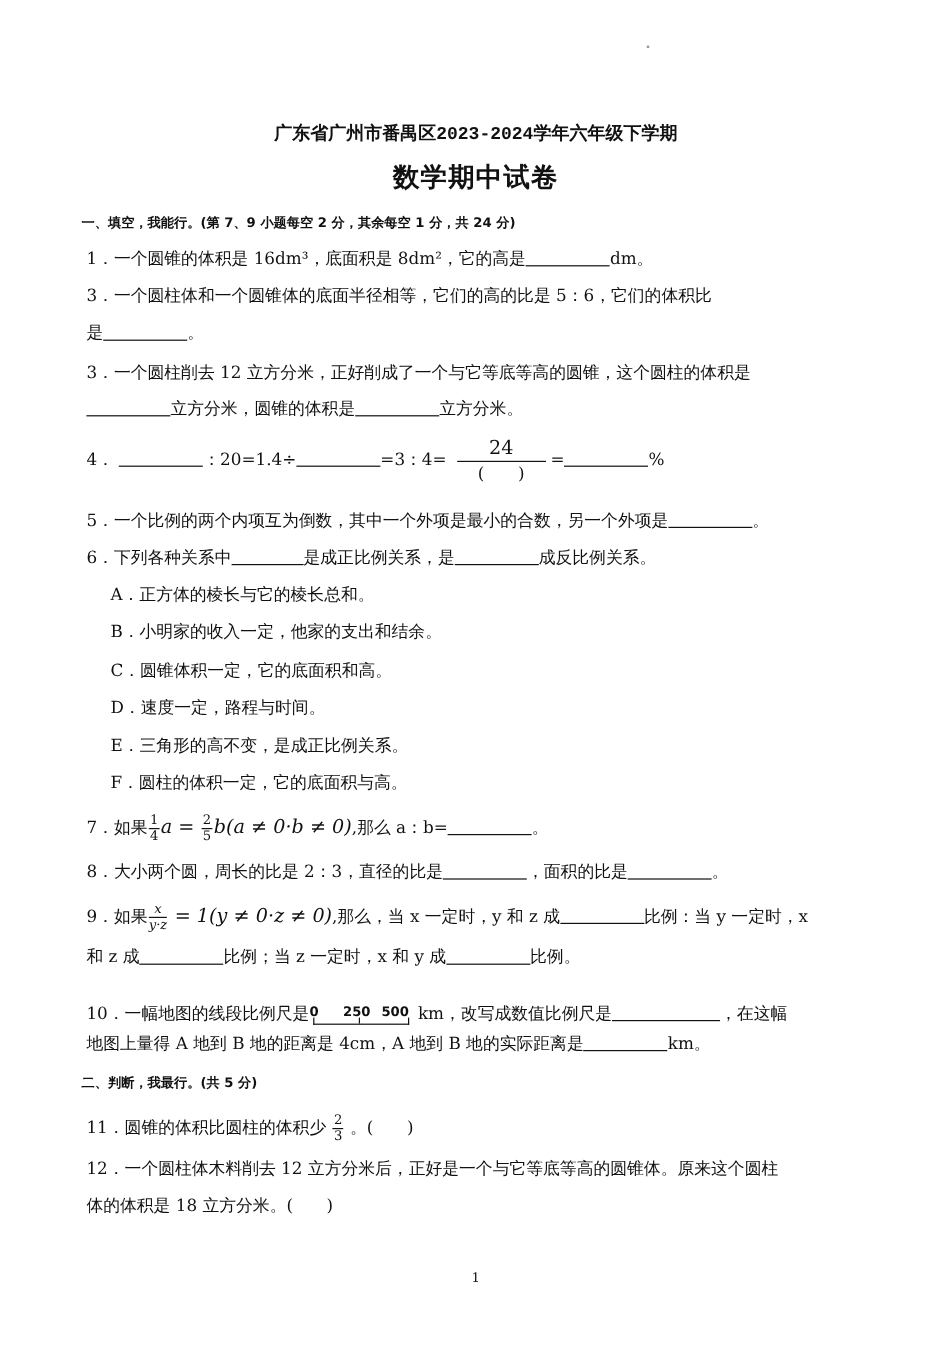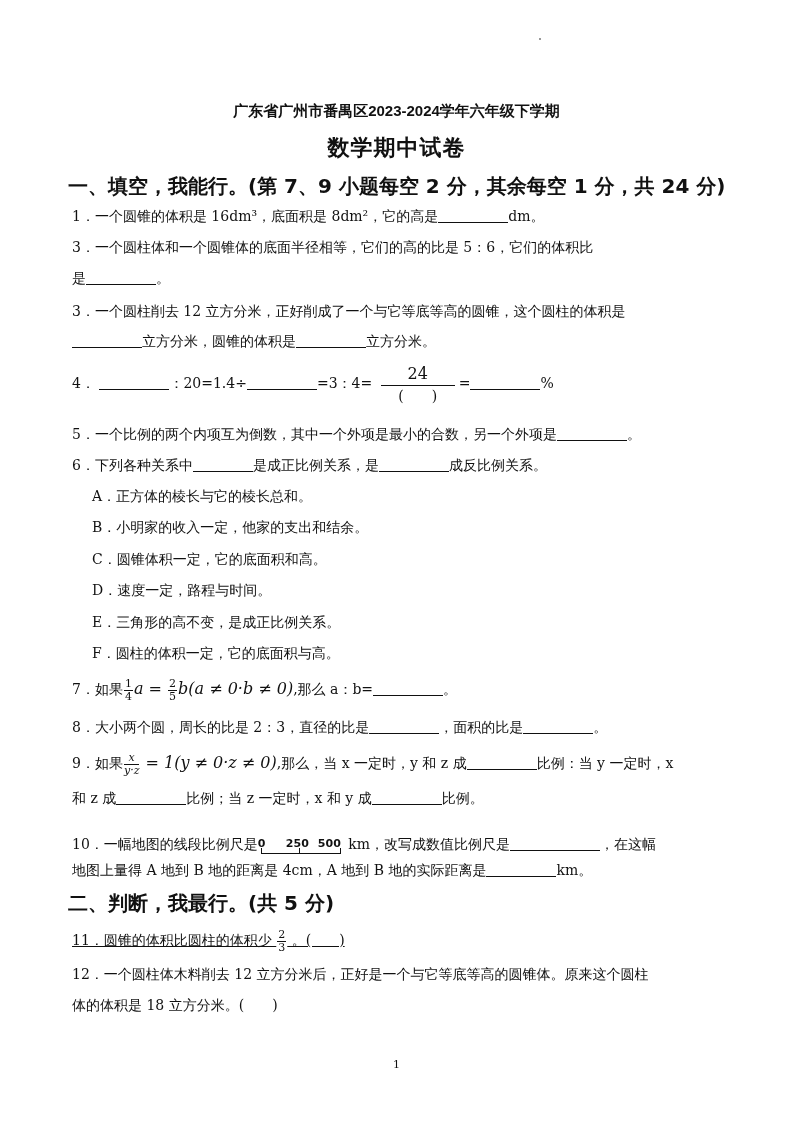--- a/index.html
+++ b/index.html
@@ -4,30 +4,30 @@
 <style>
   html, body { margin: 0; padding: 0; background: #ffffff; }
   body {
     width: 793px; height: 1122px; position: relative; overflow: hidden;
     font-family: "DejaVu Serif", "Liberation Serif", serif;
     color: #111;
   }
   .dot { position: absolute; left: 539px; top: 38px; width: 2px; height: 2px; background: #999; }
   .title1 {
     position: absolute; top: 102px; left: 0; width: 793px; text-align: center;
-    font-family: Liberation Sans, sans-serif; font-weight: bold; font-size: 15px;
+    font-family: Liberation Mono, monospace; font-weight: bold; font-size: 15px;
   }
   .title2 {
     position: absolute; top: 133px; left: 0; width: 793px; text-align: center;
     font-family: Liberation Mono, monospace; font-weight: bold; font-size: 22px; letter-spacing: 1px;
   }
   .line {
     position: absolute; left: 72px; font-size: 14px; white-space: nowrap; line-height: 20px;
   }
-  .sec { font-family: "DejaVu Sans", sans-serif; font-weight: bold; font-size: 20px; }
+  .sec { font-family: "DejaVu Sans", sans-serif; font-weight: bold; font-size: 11px; }
   .blank { display: inline-block; border-bottom: 1px solid #111; height: 15px; vertical-align: -2px; }
   .w70 { width: 70px; } .w60 { width: 60px; } .w90 { width: 90px; }
   .opt { left: 92px; }
   .frac { display: inline-block; vertical-align: middle; text-align: center; font-size: 11px; line-height: 12px; margin: 0 1px; }
   .frac .num { display: block; border-bottom: 1px solid #111; padding: 0 1px; }
   .frac .den { display: block; }
   .math { font-family: "DejaVu Serif", serif; font-style: italic; font-size: 16px; }
   .mathn { font-family: "DejaVu Serif", serif; font-size: 16px; }
   .bigfrac { display: inline-block; vertical-align: middle; text-align: center; width: 74px; margin: 0 4px; }
   .bigfrac .num { display: block; border-bottom: 1.5px solid #111; font-size: 16px; line-height: 22px; }
@@ -102,20 +102,20 @@
 
 <div class="line" style="top:801px;margin-top:33px;">
   <span>10．一幅地图的线段比例尺是</span><span class="scalebar"><span class="lbl0">0</span><span class="lbl1">250</span><span class="lbl2">500</span><span class="bar"></span><span class="tick"></span></span><span> km，改写成数值比例尺是</span><span class="blank w90"></span><span>，在这幅</span>
 </div>
 <div class="line" style="top:860px;">
   <span>地图上量得 A 地到 B 地的距离是 4cm，A 地到 B 地的实际距离是</span><span class="blank w70"></span><span>km。</span>
 </div>
 
 <div class="line sec" style="top:893px;left:68px;">二、判断，我最行。(共 5 分)</div>
 
-<div class="line" style="top:926px;line-height:28px;text-decoration:underline;">
+<div class="line" style="top:926px;line-height:28px;">
   <span>11．圆锥的体积比圆柱的体积少 </span><span class="frac"><span class="num">2</span><span class="den">3</span></span><span> 。(　　)</span>
 </div>
 
 <div class="line" style="top:964px;">12．一个圆柱体木料削去 12 立方分米后，正好是一个与它等底等高的圆锥体。原来这个圆柱</div>
 <div class="line" style="top:995px;">体的体积是 18 立方分米。(　　)</div>
 
 <div class="pagenum">1</div>
 
 </body></html>

